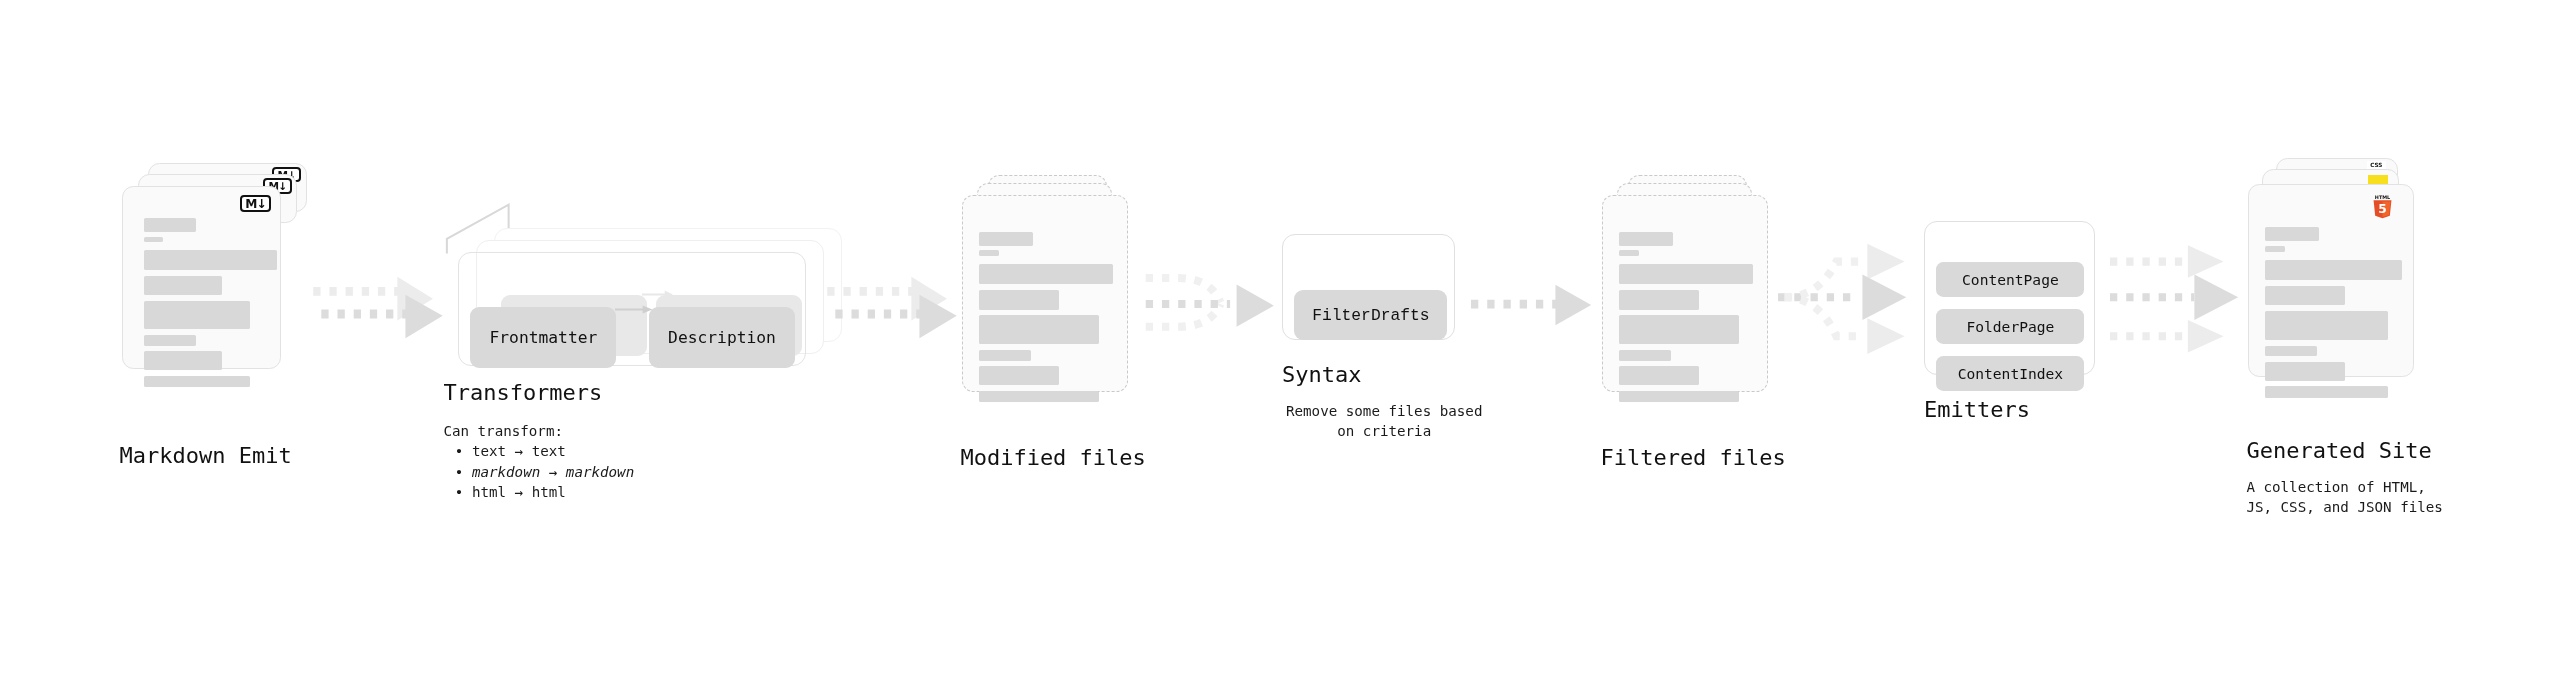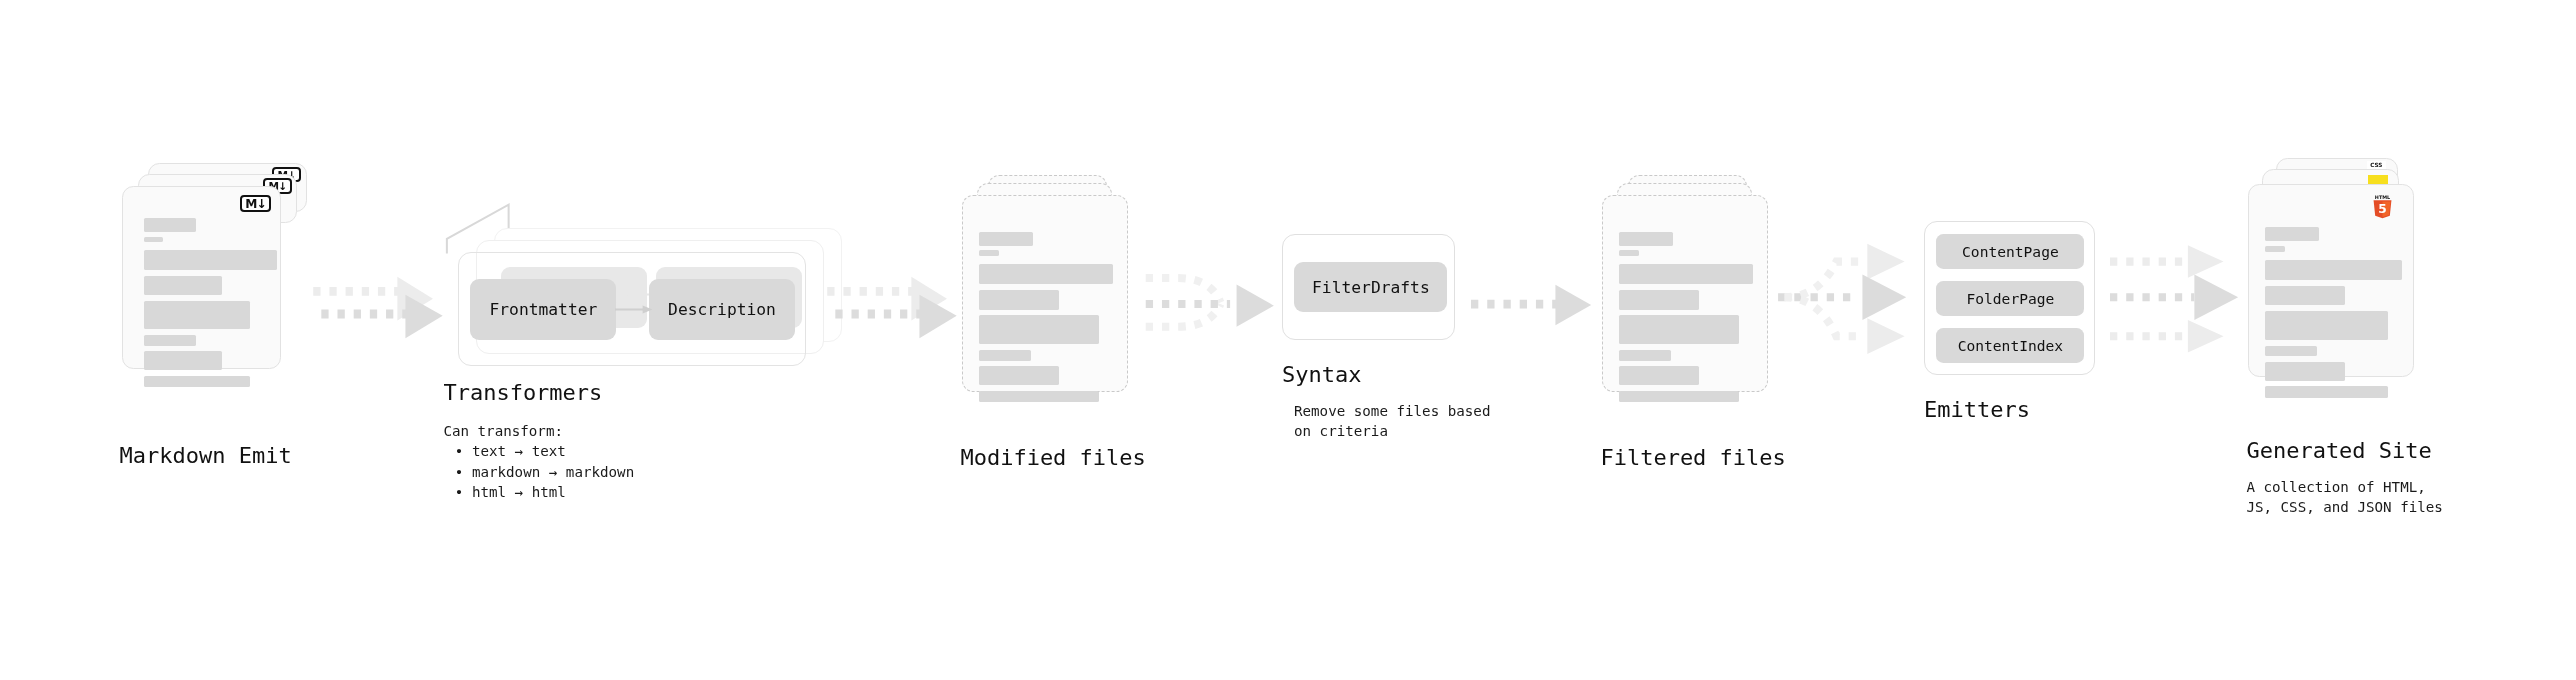--- a/index.html
+++ b/index.html
@@ -44,21 +44,21 @@
 
   
   .groupbox{
     position:absolute;box-sizing:border-box;
     border:1.6px solid #e0e0e0;border-radius:13px;background:#ffffff;
   }
   .pill{
     position:absolute;box-sizing:border-box;
     background:#d9d9d9;border-radius:9px;
     display:flex;align-items:center;justify-content:center;
-    font-size:16.3px;color:#111;white-space:nowrap;
+    font-size:16.3px;color:#111;white-space:nowrap;margin-top:28px;
   }
   .pill.sm{font-size:14.6px;border-radius:7.3px;}
 
   .run-label{
     position:absolute;font-size:15.4px;color:#dedede;white-space:nowrap;margin-top:28px;
   }
 
   svg{position:absolute;overflow:visible;}
   .nofill{fill:none;}
 </style>
@@ -134,21 +134,21 @@
     <div class="pill" style="left:190px;top:26px;width:146px;height:61px;">Description</div>
     <svg style="left:156px;top:50px;" width="39" height="13" viewBox="0 0 48 16">
       <line x1="0" y1="8" x2="36" y2="8" stroke="#cfcfcf" stroke-width="2.5"></line>
       <polygon points="34,3 46,8 34,13" fill="#cfcfcf"></polygon>
     </svg>
   </div>
 
   <div class="title" style="left:-1.6px;top:193px;">Transformers</div>
   <div class="sub" style="left:-1.6px;top:234px;">Can transform:</div>
   <div class="sub" style="left:9.8px;top:254px;">•&nbsp;<span>text → text</span></div>
-  <div class="sub" style="left:9.8px;top:275px;">•&nbsp;<span>markdown → markdown</span></div>
+  <div class="sub" style="left:9.8px;top:275px;font-style:italic;">•&nbsp;<span>markdown → markdown</span></div>
   <div class="sub" style="left:9.8px;top:295px;">•&nbsp;<span>html → html</span></div>
 </div>
 
 <svg style="left:827px;top:272px;" width="138" height="89" viewBox="0 0 170 110">
   <g stroke="#ececec" stroke-width="11" stroke-dasharray="9 11" fill="none">
     <line x1="0" y1="24" x2="112" y2="24"></line>
   </g>
   <polygon points="104,6 148,33 104,60" fill="#ececec"></polygon>
   <g stroke="#dcdcdc" stroke-width="11" stroke-dasharray="9 11" fill="none">
     <line x1="10" y1="52" x2="122" y2="52"></line>
@@ -182,26 +182,26 @@
   <g fill="none" stroke-width="10" stroke-dasharray="9 11">
     <path d="M12 42 L52 42 Q92 42 104 72" stroke="#f0f0f0"></path>
     <path d="M12 102 L52 102 Q92 102 104 74" stroke="#f0f0f0"></path>
     <line x1="12" y1="74" x2="116" y2="74" stroke="#dcdcdc"></line>
   </g>
   <polygon points="124,50 170,76 124,102" fill="#dcdcdc"></polygon>
 </svg>
 
 <div class="stage" style="left:1282px;top:234px;width:244px;height:268px;">
 
-  <div class="groupbox" style="left:0px;top:0px;width:173px;height:106px;">
+  <div class="groupbox" style="left:0px;top:0px;width:173px;height:106px;font-family:Liberation Mono, monospace;">
     <div class="pill" style="left:11.4px;top:27px;width:153px;height:50px;">FilterDrafts</div>
   </div>
 
   <div class="title" style="left:0px;top:128px;">Syntax</div>
-  <div class="sub" style="left:12px;top:167px;">Remove some files based
+  <div class="sub" style="left:4px;top:167px;text-align:center;">Remove some files based
 on criteria</div>
 </div>
 
 <svg style="left:1471px;top:283px;" width="138" height="65" viewBox="0 0 170 80">
   <g stroke="#dcdcdc" stroke-width="11" stroke-dasharray="9 11" fill="none">
     <line x1="0" y1="26" x2="108" y2="26"></line>
   </g>
   <polygon points="104,2 148,27 104,52" fill="#dcdcdc"></polygon>
 </svg>
 

